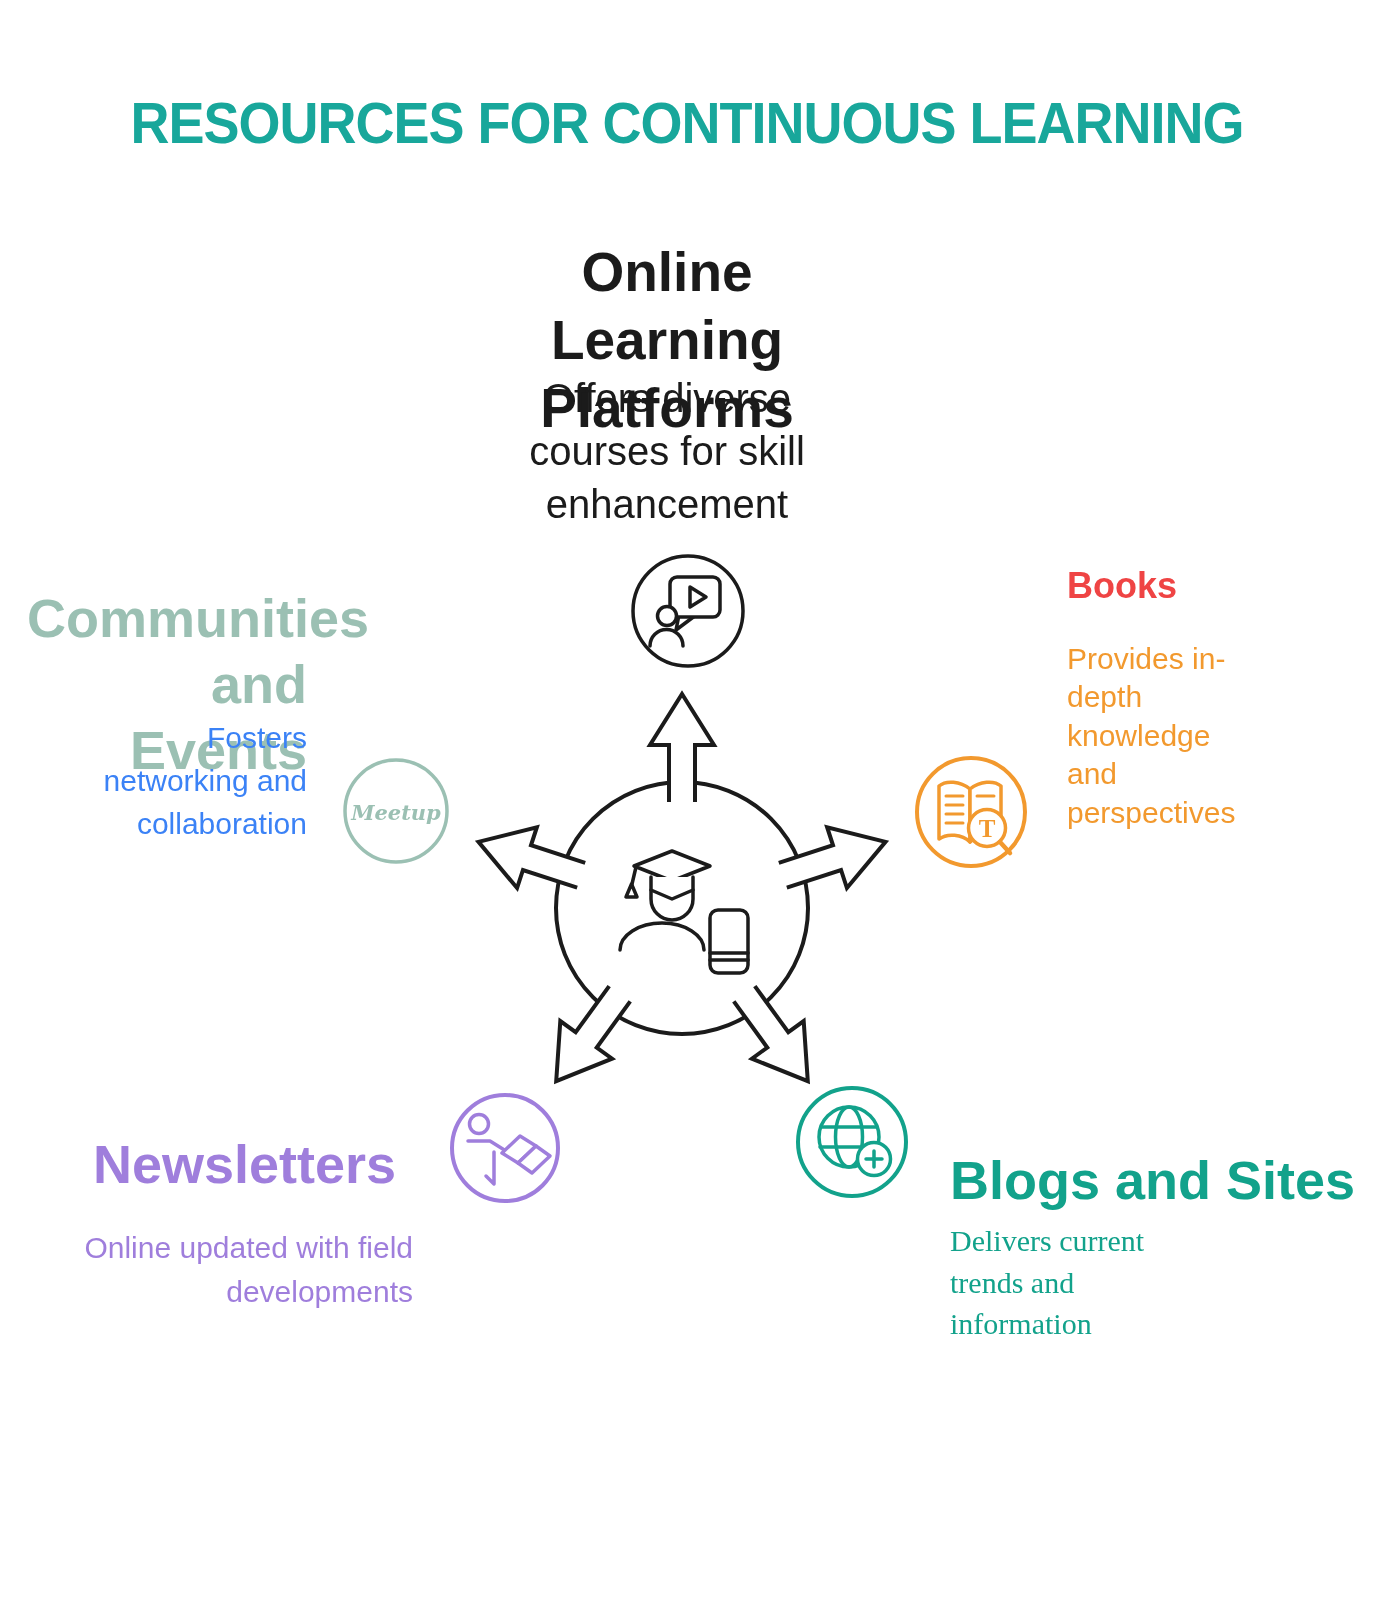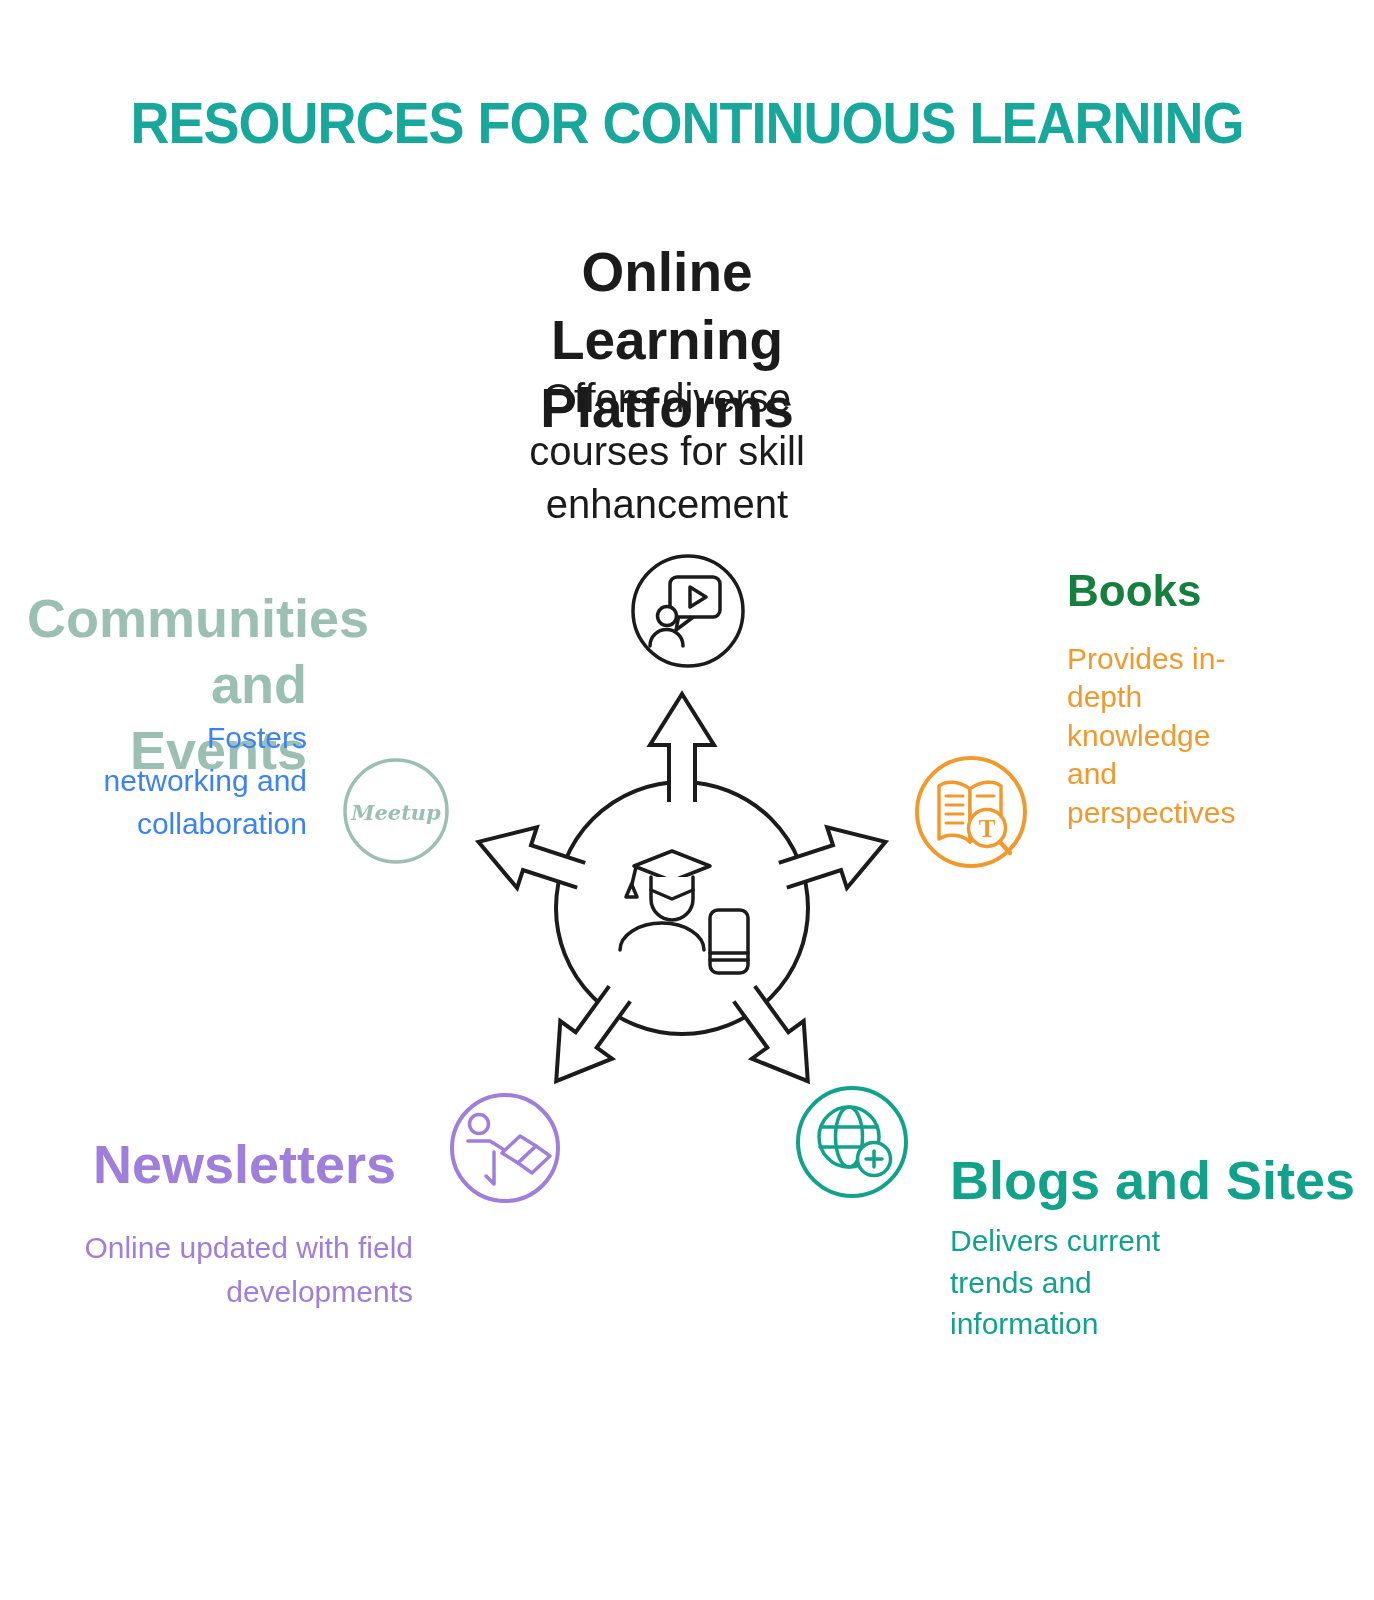--- a/index.html
+++ b/index.html
@@ -15,26 +15,26 @@
     font-size:55px;font-weight:700;line-height:1.24;color:#1B1B1B;
   }
   .center-desc{
     top:372px;left:517px;width:300px;text-align:center;
     font-size:40px;line-height:1.33;color:#1B1B1B;
   }
   .spoke-heading{font-weight:700;font-size:54px;line-height:1.22;}
   .spoke-desc{font-size:30px;}
   .communities-heading{top:586px;right:1067px;width:280px;text-align:right;color:#9BC0B3;}
   .communities-desc{top:716px;right:1067px;width:250px;text-align:right;color:#3b82f6;line-height:1.44;}
-  .books-heading{top:564px;left:1067px;width:280px;font-size:44px;color:#15803d;}
+  .books-heading{top:564px;left:1067px;width:280px;font-size:36px;color:#ef4444;}
   .books-desc{top:640px;left:1067px;width:190px;color:#F2992E;line-height:1.28;}
   .newsletters-heading{top:1132px;right:961px;width:320px;text-align:left;color:#9F7EDC;}
   .newsletters-desc{top:1226px;right:961px;width:330px;text-align:right;color:#9F7EDC;line-height:1.45;}
   .blogs-heading{top:1148px;left:950px;width:430px;color:#12A28B;}
-  .blogs-desc{top:1220px;left:950px;width:250px;color:#12A28B;line-height:1.39;}
+  .blogs-desc{top:1220px;left:950px;width:250px;color:#12A28B;line-height:1.39;font-family:Liberation Serif, serif;}
   svg.diagram{position:absolute;top:0;left:0;}
   .meetup-text{font-family:"DejaVu Serif",serif;font-style:italic;font-weight:700;font-size:21px;fill:#9BC0B3;}
   .mag-letter{font-family:"Liberation Serif",serif;font-weight:700;font-size:25px;fill:#F2992E;}
 </style>
 </head>
 <body>
 
 <div class="abs title">RESOURCES FOR CONTINUOUS LEARNING</div>
 
 <div class="abs center-heading">Online Learning Platforms</div>

